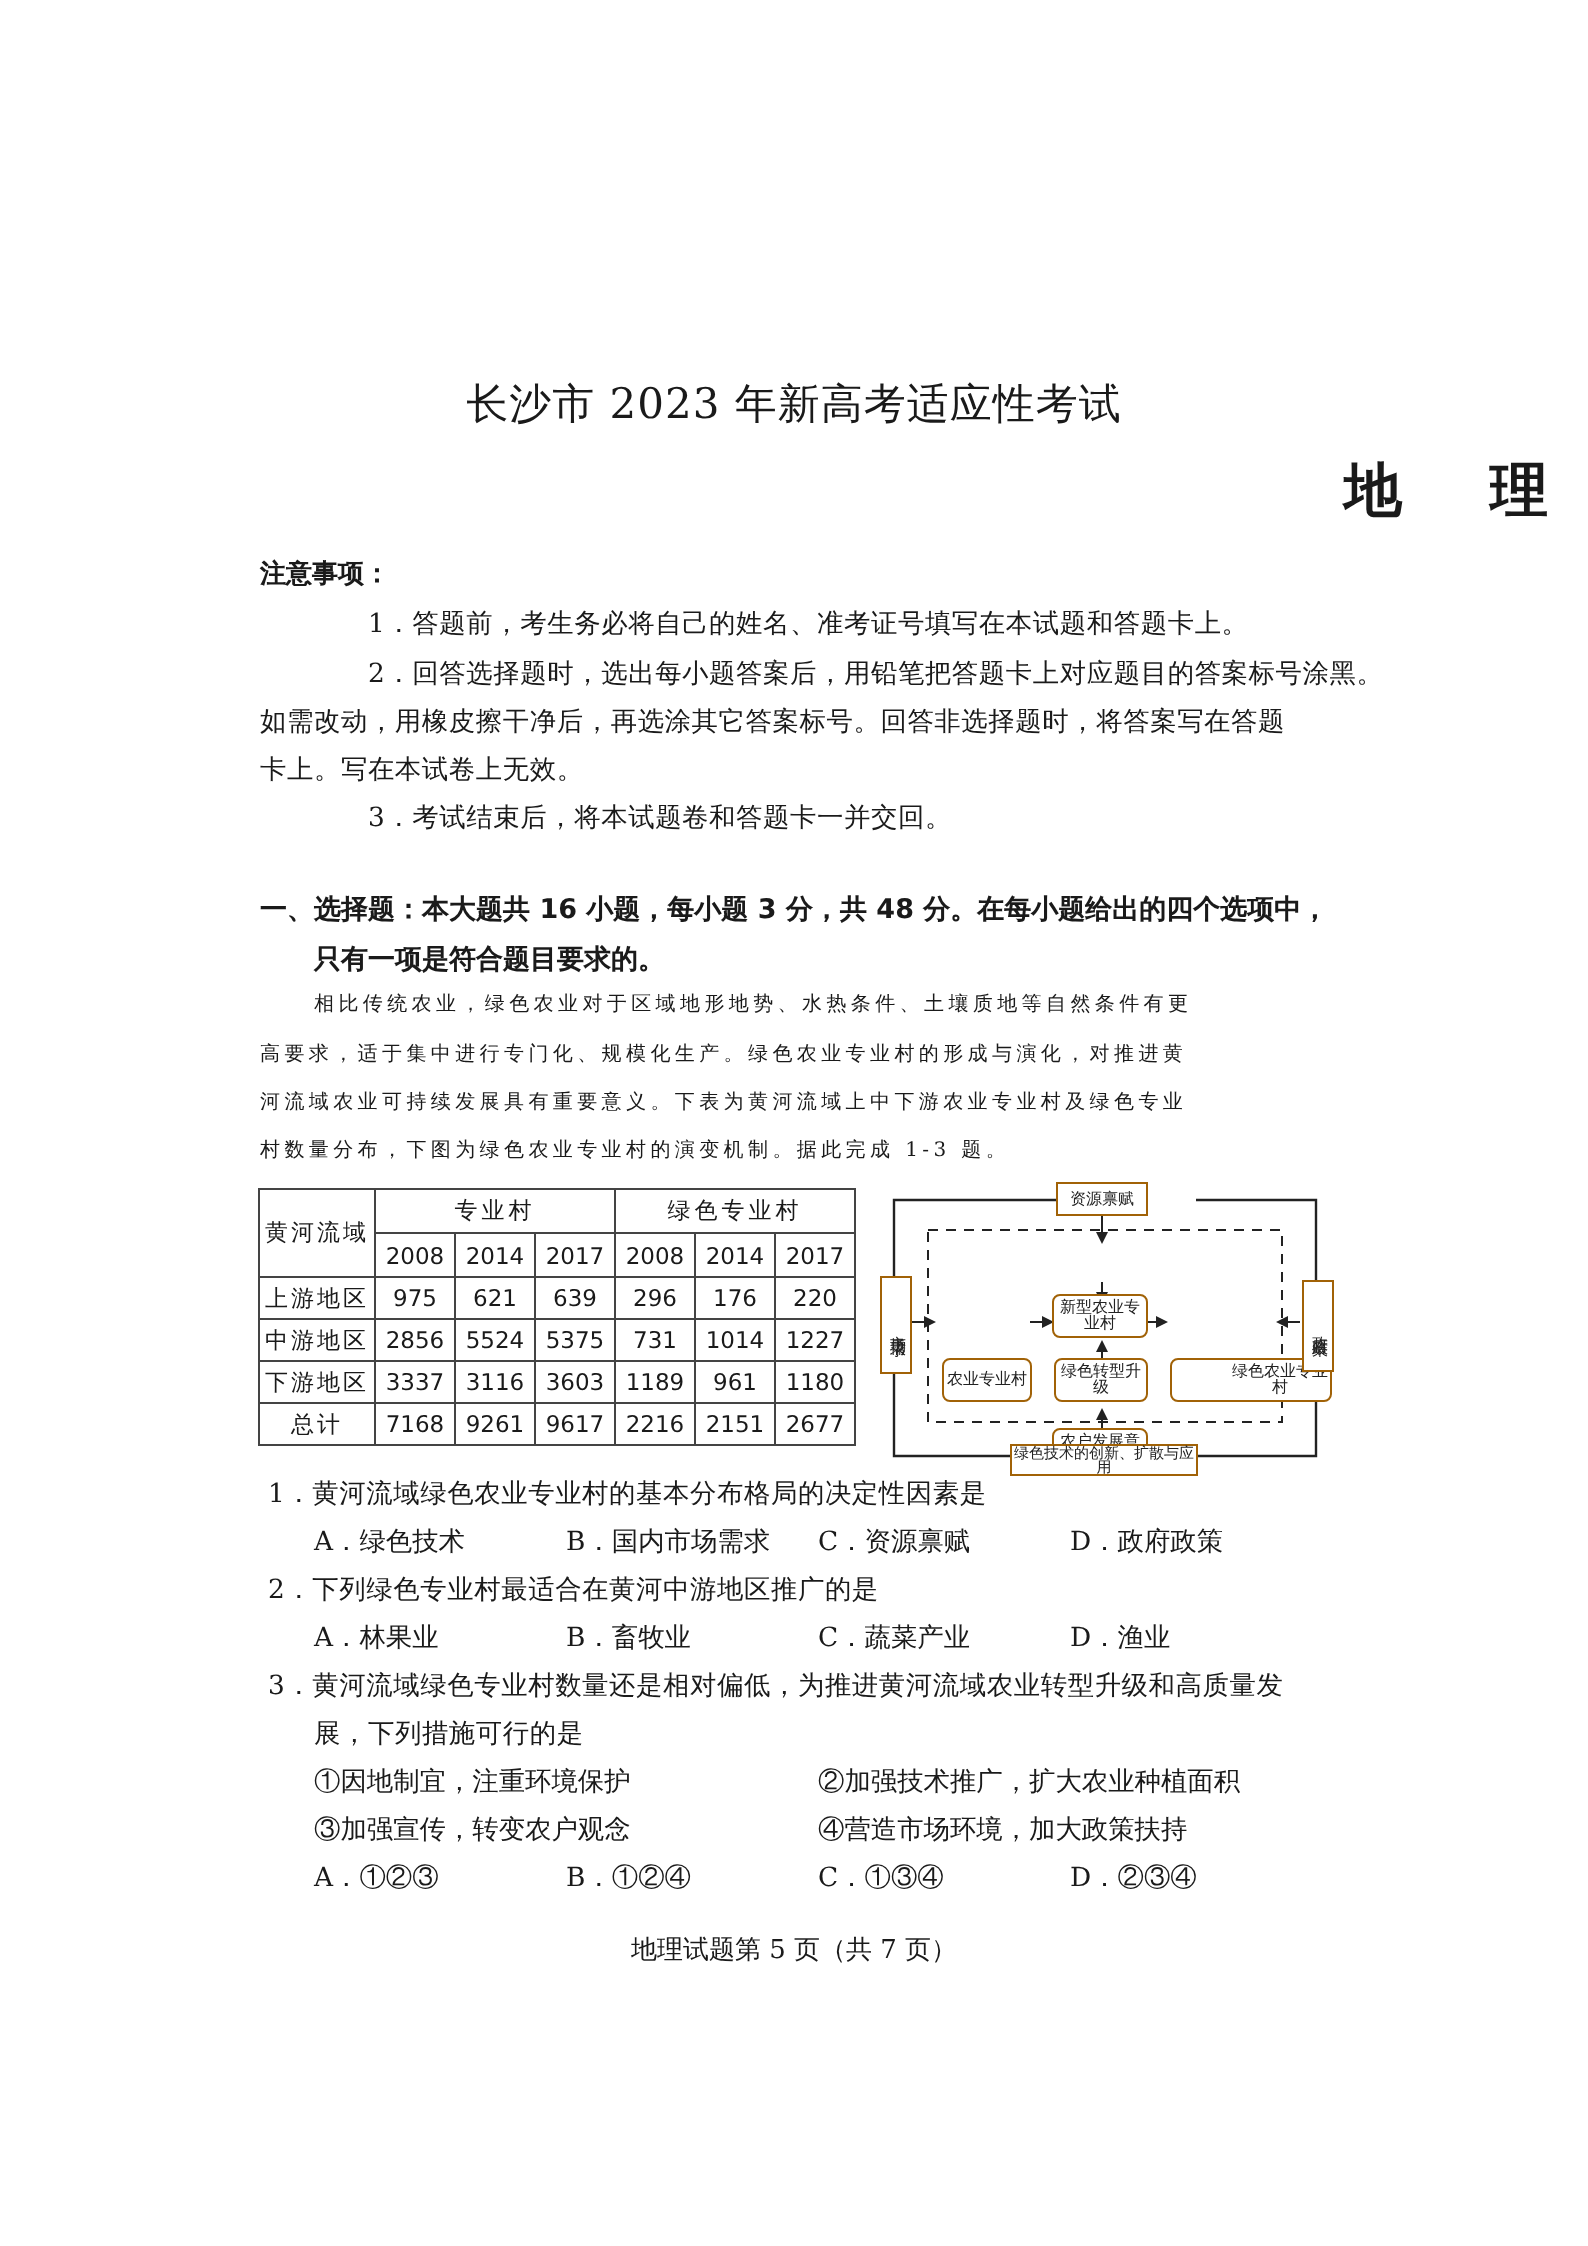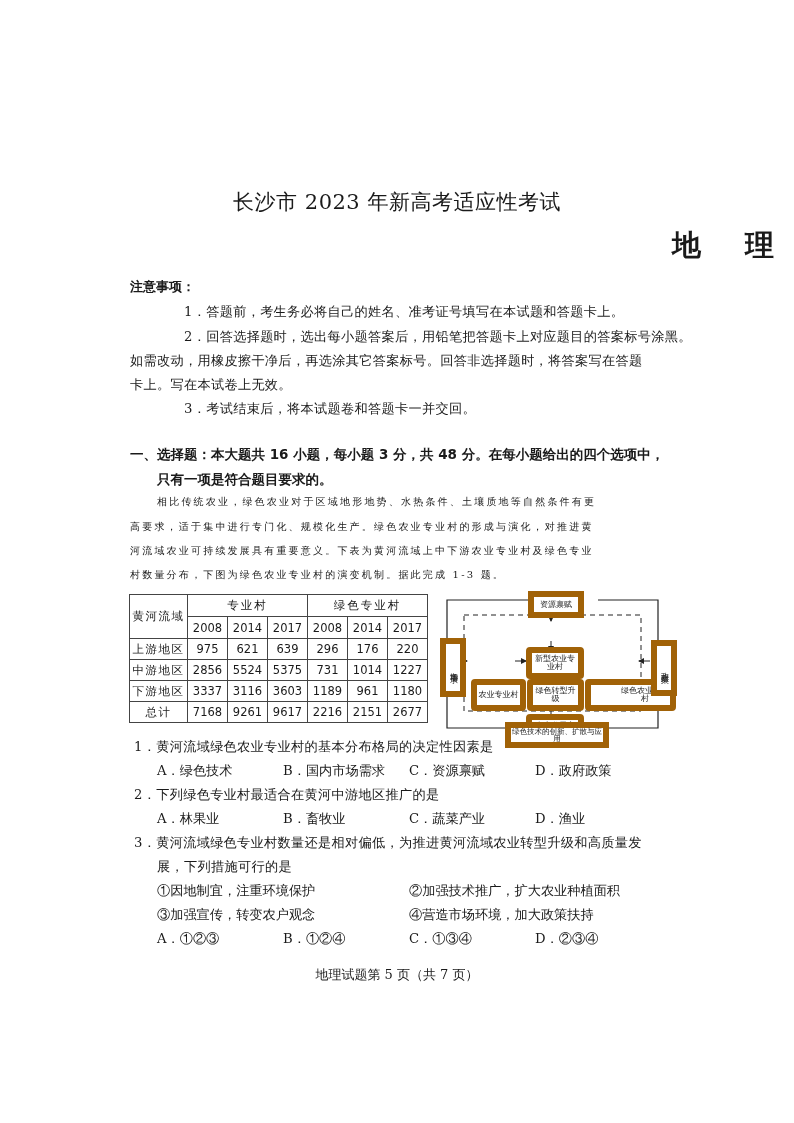--- a/index.html
+++ b/index.html
@@ -21,21 +21,21 @@
   table.data { position: absolute; left: 129px; top: 594px; border-collapse: collapse;
                font-size: 11.5px; font-family: "DejaVu Sans", "Liberation Sans", sans-serif; }
   table.data td { border: 1px solid #444; height: 20px; text-align: center; padding: 0; }
   table.data td.hdr { letter-spacing: 2px; font-family: "DejaVu Serif", serif; }
   table.data td.rowname { width: 57px; letter-spacing: 1.5px; font-family: Liberation Mono, monospace; margin-left: 32px; }
   table.data td.num { width: 39px; }
 
   
   .diagram { position: absolute; left: 440px; top: 588px; width: 230px; height: 152px; }
   .diagram svg { position: absolute; left: 0; top: 0; }
-  .dbox { position: absolute; border: 6px solid #a16207; background: #fff; font-size: 8px;
+  .dbox { position: absolute; border: 1px solid #a16207; background: #fff; font-size: 8px;
           display: flex; align-items: center; justify-content: center; text-align: center;
           font-family: Liberation Serif, serif; color: #222; line-height: 1; }
   .dbox.round { border-radius: 4px; margin-top: 28px; }
   .dbox.vert { writing-mode: vertical-rl; letter-spacing: 1px; }
 
   .q { font-size: 13.2px; letter-spacing: 0.3px; }
   .opt { font-size: 13.2px; }
   .footer { left: 0; width: 794px; text-align: center; top: 966px; font-size: 13px; }
 </style>
 </head>

